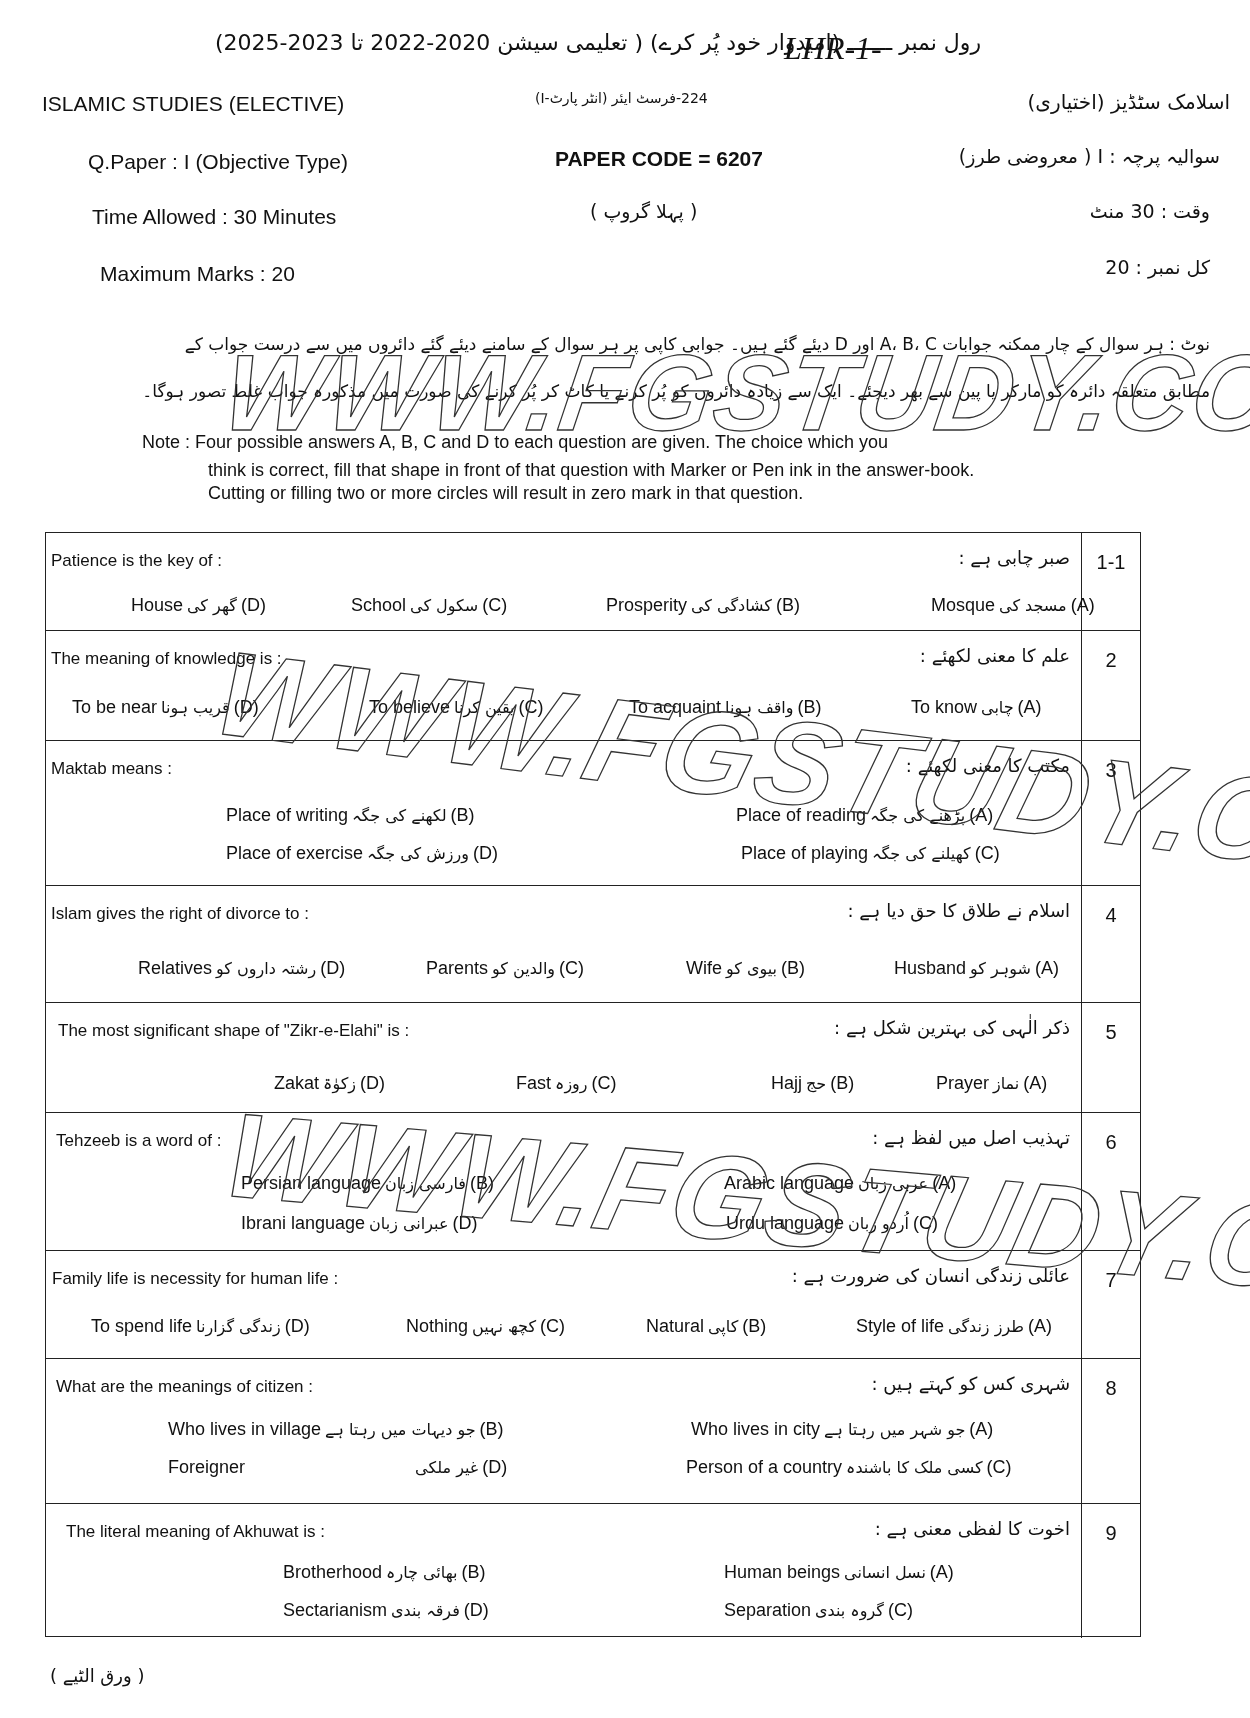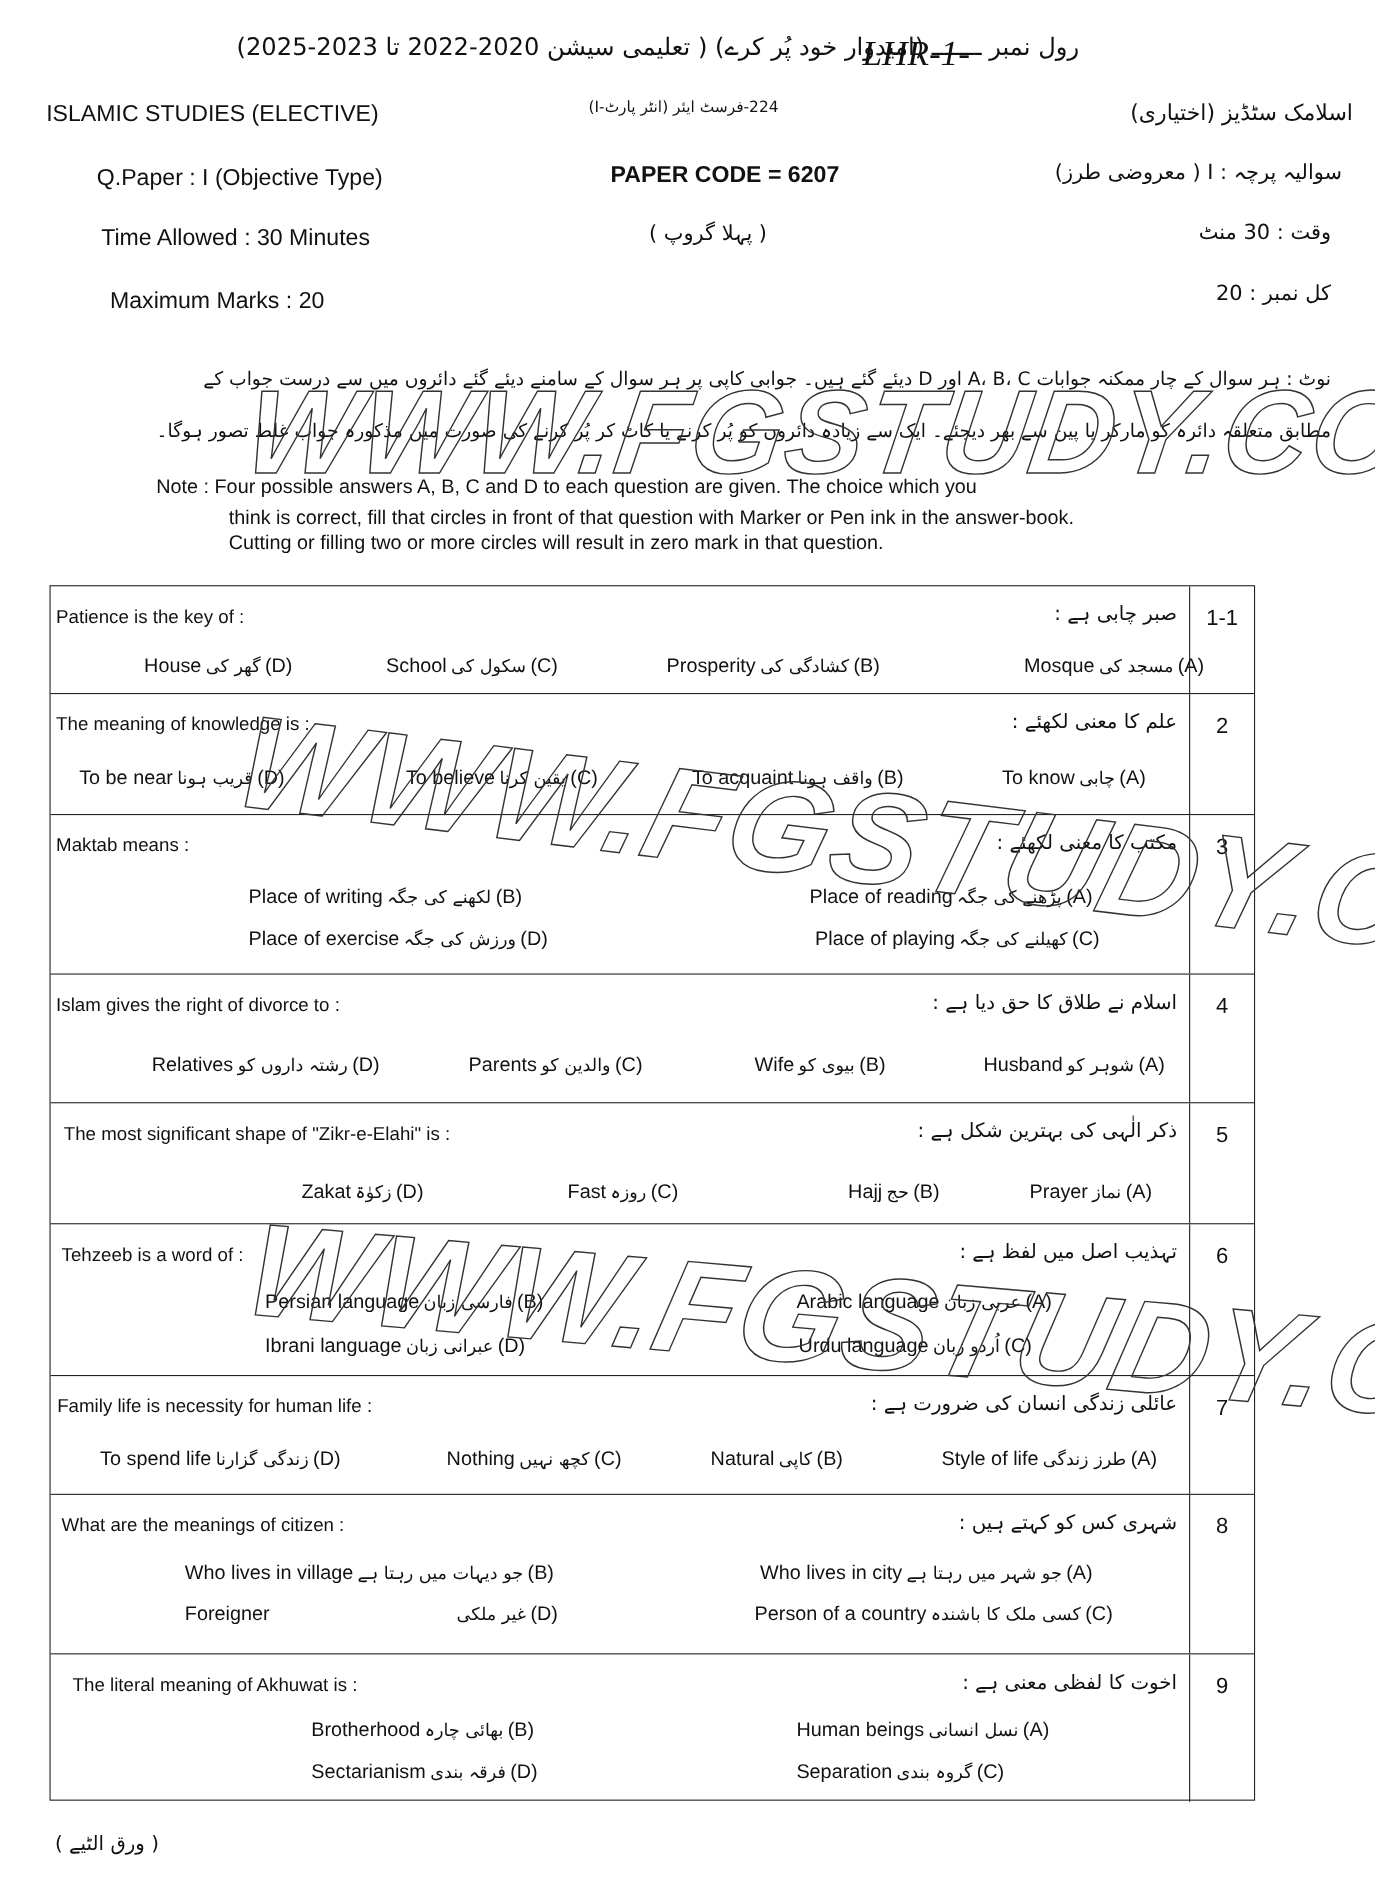--- a/index.html
+++ b/index.html
@@ -45,21 +45,21 @@
 <div class="abs hdr" style="left:92px; top:205px;">Time Allowed :  30 Minutes</div>
 <div class="abs ur hdr" style="left:590px; top:200px; font-size:19px;">( پہلا گروپ )</div>
 <div class="abs ur hdr" style="right:40px; top:200px; font-size:19px;">وقت : 30 منٹ</div>
 
 <div class="abs hdr" style="left:100px; top:262px;">Maximum Marks  :  20</div>
 <div class="abs ur hdr" style="right:40px; top:256px; font-size:19px;">کل نمبر : 20</div>
 
 <div class="abs ur note-ur" style="right:40px; top:334px;">نوٹ : ہر سوال کے چار ممکنہ جوابات A، B، C اور D دیئے گئے ہیں۔ جوابی کاپی پر ہر سوال کے سامنے دیئے گئے دائروں میں سے درست جواب کے</div>
 <div class="abs ur note-ur" style="right:40px; top:381px;">مطابق متعلقہ دائرہ کو مارکر یا پین سے بھر دیجئے۔ ایک سے زیادہ دائروں کو پُر کرنے یا کاٹ کر پُر کرنے کی صورت میں مذکورہ جواب غلط تصور ہوگا۔</div>
 <div class="abs note-en" style="left:142px; top:430px;">Note :  Four possible answers A, B, C and D to each question are given. The choice which you</div>
-<div class="abs note-en" style="left:208px; top:458px;">think is correct, fill that circles in front of that question  with Marker or Pen ink in the answer-book.</div>
+<div class="abs note-en" style="left:208px; top:458px;">think is correct, fill that shape in front of that question  with Marker or Pen ink in the answer-book.</div>
 <div class="abs note-en" style="left:208px; top:481px;">Cutting or filling two or more circles will result in zero mark in that question.</div>
 
 <div class="table">
 
   <div class="row" style="top:0; height:98px;">
     <div class="q-en">Patience is the key of :</div>
     <div class="q-ur">صبر چابی ہے :</div>
     <div class="numcell">1-1</div>
     <div class="opt" style="left:885px; top:62px;"><span>Mosque</span><span class="ue">مسجد کی</span><span>(A)</span></div>
     <div class="opt" style="left:560px; top:62px;"><span>Prosperity</span><span class="ue">کشادگی کی</span><span>(B)</span></div>

